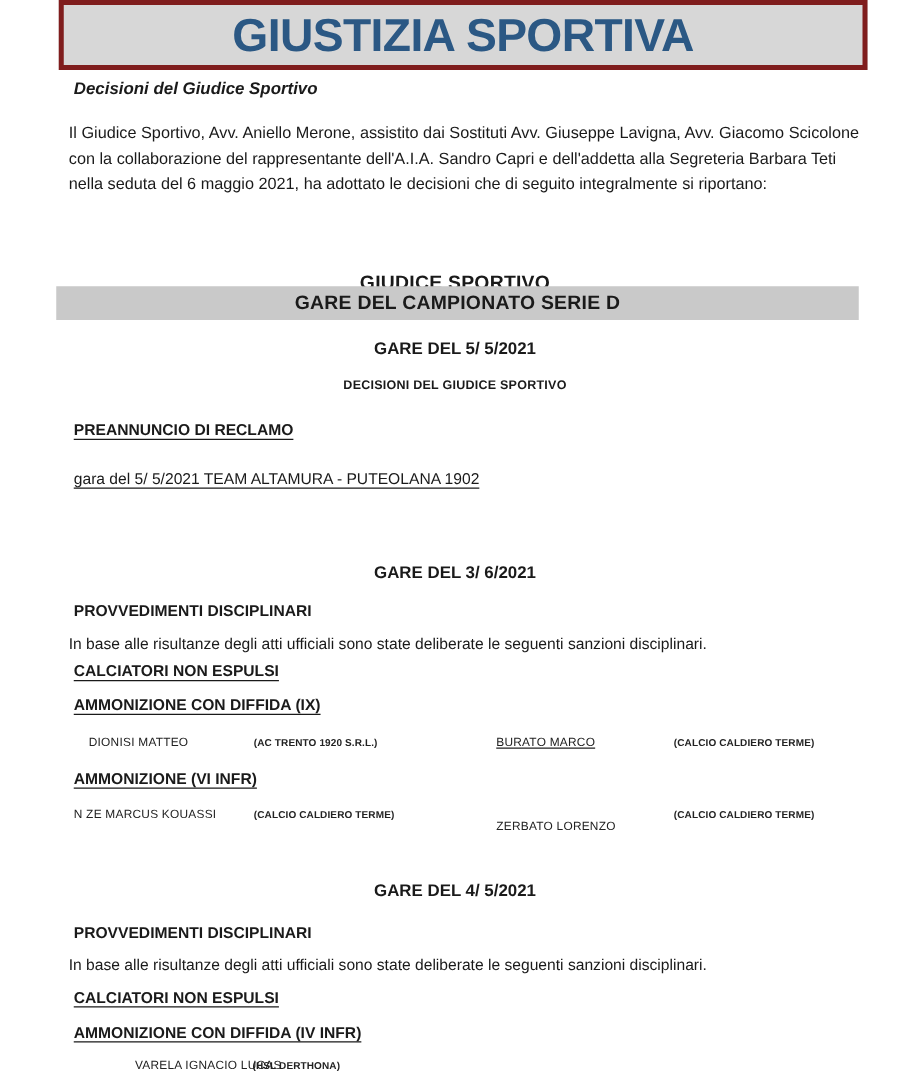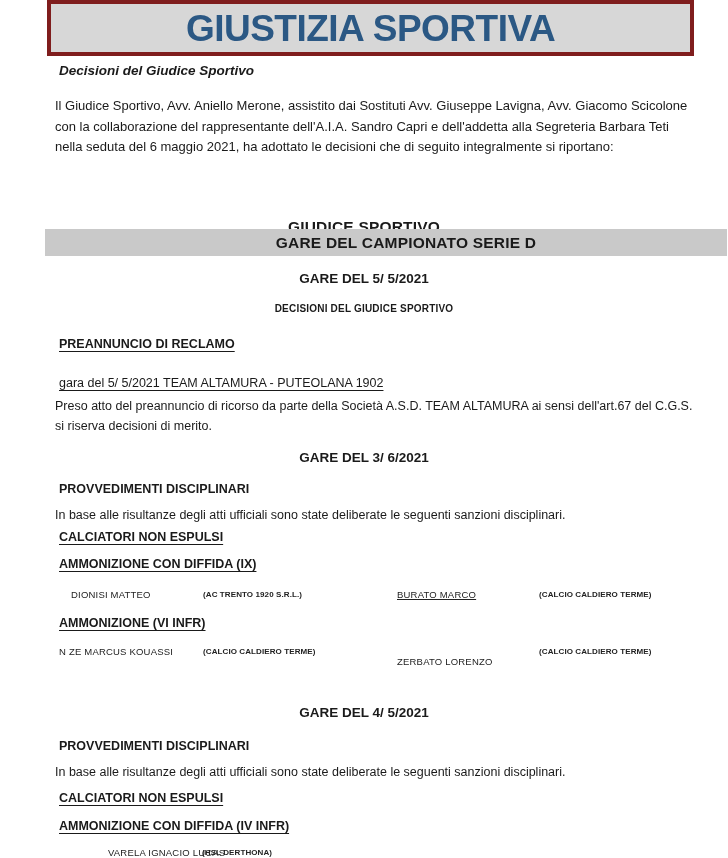--- a/index.html
+++ b/index.html
@@ -27,21 +27,21 @@
   .header-box .title{
     font-size:37px;font-weight:bold;color:var(--title-blue);
     letter-spacing:-0.5px;
   }
   .subtitle{left:59px;top:63px;font-size:13.5px;font-weight:bold;font-style:italic;}
   .para{font-size:13px;line-height:20.5px;}
   .intro{left:55px;top:96px;width:642px;}
   .judge-heading{top:188px;font-size:15.5px;font-weight:bold;letter-spacing:0.2px;margin-top:30px;}
   .series-banner{
     left:45px;top:229px;width:642px;height:27px;
-    background:var(--banner-gray);text-align:center;line-height:27px;padding-left:40px;
+    background:var(--banner-gray);text-align:center;line-height:27px;
   }
   .series-banner span{font-size:15.5px;font-weight:bold;letter-spacing:0.2px;}
   .date-heading{font-size:13.5px;font-weight:bold;}
   .small-center{font-size:10px;font-weight:bold;letter-spacing:0.2px;}
   .sec{font-size:12.5px;font-weight:bold;}
   .body-sm{font-size:12.5px;line-height:20px;}
   .u{
     text-decoration:underline;
     text-decoration-thickness:1.3px;
     text-underline-offset:3px;
@@ -73,21 +73,20 @@
 
   <div class="abs center date-heading" style="top:271px;">GARE DEL 5/ 5/2021</div>
   <div class="abs center small-center" style="top:303px;">DECISIONI DEL GIUDICE SPORTIVO</div>
   <div class="abs sec" style="left:59px;top:337px;">
     <span class="u">PREANNUNCIO DI RECLAMO</span>
   </div>
   <div class="abs match-line" style="left:59px;top:376px;">
     <span class="u">gara del 5/ 5/2021 TEAM ALTAMURA - PUTEOLANA 1902</span>
   </div>
   <div class="abs body-block body-sm">
-    <div>Preso atto del preannuncio di ricorso da parte della Società A.S.D. TEAM ALTAMURA ai sensi dell'art.67 del C.G.S. si riserva decisioni di merito.</div>
   </div>
 
   <div class="abs center date-heading" style="top:450px;">GARE DEL 3/ 6/2021</div>
   <div class="abs sec" style="left:59px;top:482px;">PROVVEDIMENTI DISCIPLINARI</div>
   <div class="abs body-sm" style="left:55px;top:505px;">In base alle risultanze degli atti ufficiali sono state deliberate le seguenti sanzioni disciplinari.</div>
   <div class="abs sec" style="left:59px;top:530px;">
     <span class="u">CALCIATORI NON ESPULSI</span>
   </div>
 
   <div class="abs sec" style="left:59px;top:557px;">

